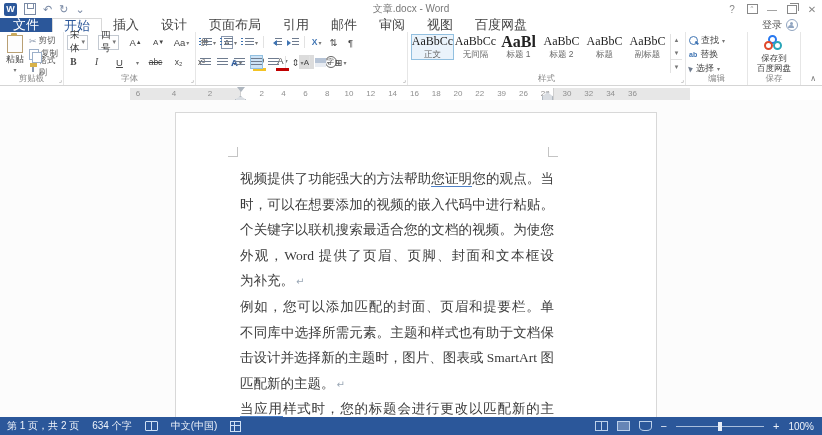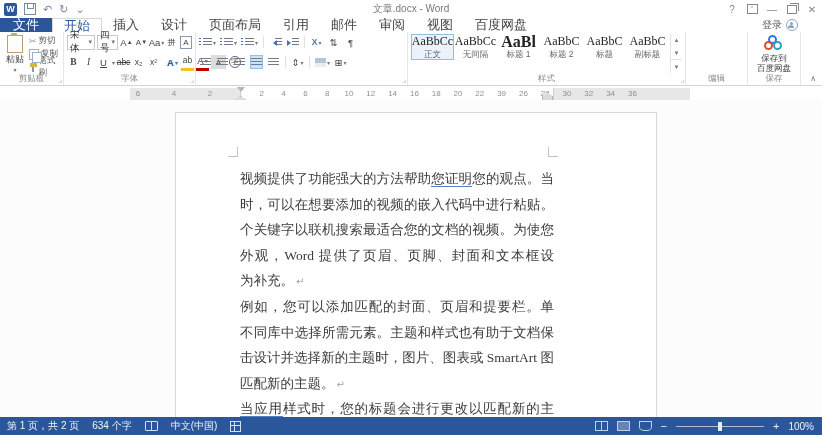--- a/index.html
+++ b/index.html
@@ -26,21 +26,21 @@
   .tab.active{color:#2B579A;background:#fff;border:1px solid #d8d8d8;border-bottom:none;}
   .signin{position:absolute;right:24px;top:18px;height:14px;display:flex;align-items:center;gap:4px;font-size:10px;color:#555;}
   .person-ic{width:10px;height:10px;border-radius:50%;border:1px solid #90a4c0;position:relative;}
   .person-ic::before{content:"";position:absolute;left:2.5px;top:1.5px;width:3px;height:3px;border-radius:50%;background:#90a4c0;}
   .person-ic::after{content:"";position:absolute;left:1px;top:5px;width:6px;height:3px;border-radius:3px 3px 0 0;background:#90a4c0;}
   
   .ribbon{position:absolute;top:32px;left:0;right:0;height:53px;background:#fff;border-bottom:1px solid #d5d5d5;display:flex;}
   .group{position:relative;border-right:1px solid #e6e6e6;box-sizing:border-box;padding:2px 3px 12px 3px;}
   .group-label{position:absolute;bottom:0;left:0;right:0;text-align:center;font-size:8.5px;color:#8a8a8a;}
   .dlg-launch{position:absolute;right:1px;bottom:1px;font-size:7px;color:#9a9a9a;}
-  .rrow{display:flex;align-items:center;height:16px;gap:2px;}
+  .rrow{display:flex;align-items:center;height:16px;gap:10px;}
   .combo{border:1px solid #c3c9d1;height:13px;display:flex;align-items:center;justify-content:space-between;
          font-size:9.5px;color:#333;padding:0 2px;background:#fff;}
   .combo .car{font-size:7px;color:#777;margin-left:2px;}
   .icbtn{min-width:13px;height:14px;display:flex;align-items:center;justify-content:center;font-size:9.5px;color:#444;}
   .icbtn .car{font-size:6px;color:#777;margin-left:1px;}
   .sep-v{width:1px;height:12px;background:#e2e2e2;margin:0 1px;}
   .active-btn{background:#cde3f6;border:1px solid #92c0e0;box-sizing:border-box;}
   
   .paste-big{width:28px;display:flex;flex-direction:column;align-items:center;font-size:9px;color:#444;}
   .clip-ic{width:14px;height:16px;background:#fdfdfd;border:1px solid #b9a074;position:relative;margin-top:1px;}
@@ -360,20 +360,36 @@
     <div class="gal-arrows">
       <span>▲</span>
       <span>▼</span>
       <span style="border-top:1px solid #e2e2e2;">▼</span>
     </div>
     <div class="group-label">样式</div>
     <div class="dlg-launch">⌟</div>
   </div>
 
   <div class="group" style="width:62px;">
+    <div class="edit-rows">
+      <div class="edit-row">
+        <span class="mag-ic"></span>
+        <span>查找</span>
+        <span style="font-size:6px;color:#777;">▾</span>
+      </div>
+      <div class="edit-row">
+        <span class="replace-ic">ab</span>
+        <span>替换</span>
+      </div>
+      <div class="edit-row">
+        <span class="cursor-ic"></span>
+        <span>选择</span>
+        <span style="font-size:6px;color:#777;">▾</span>
+      </div>
+    </div>
     <div class="group-label">编辑</div>
   </div>
 
   <div class="group" style="width:53px;">
     <div class="baidu-btn">
       <span class="baidu-ic">
           <i class="c1"></i>
           <i class="c2"></i>
           <i class="c3"></i>
         </span>

